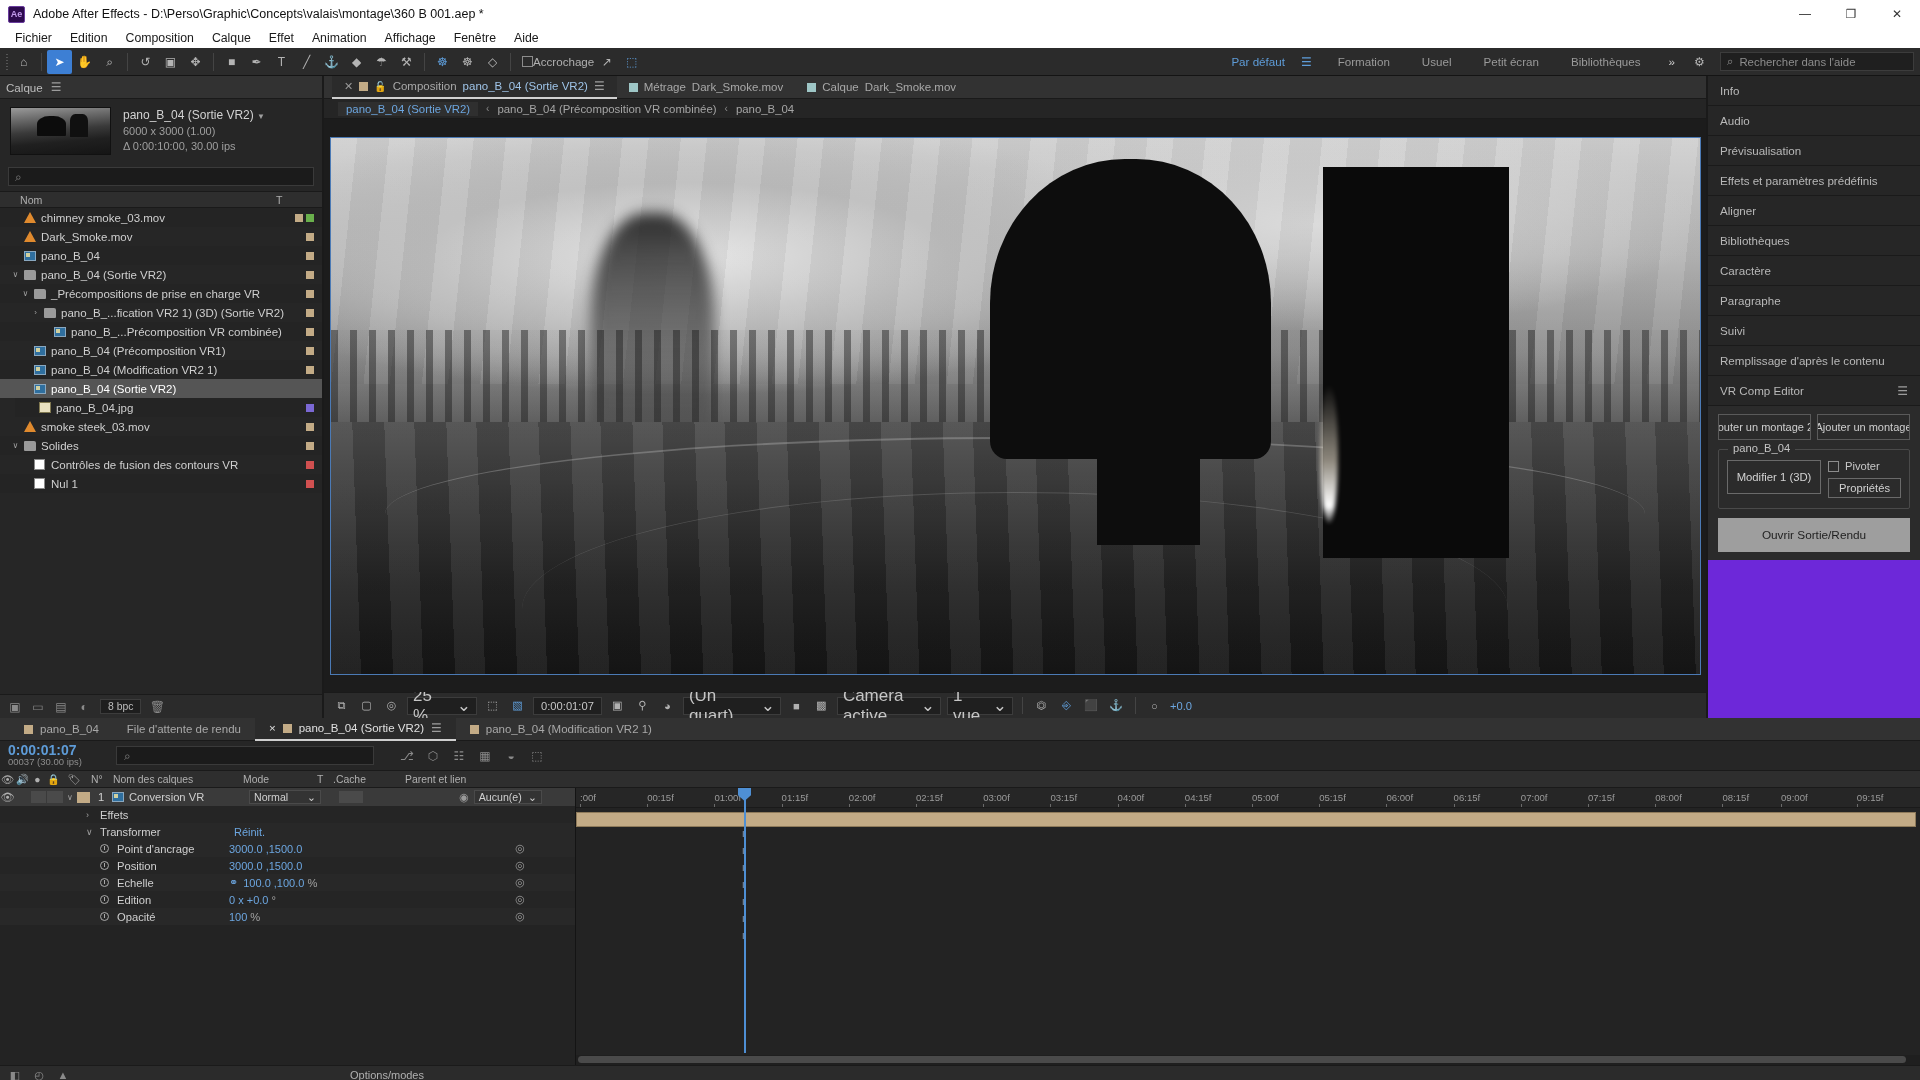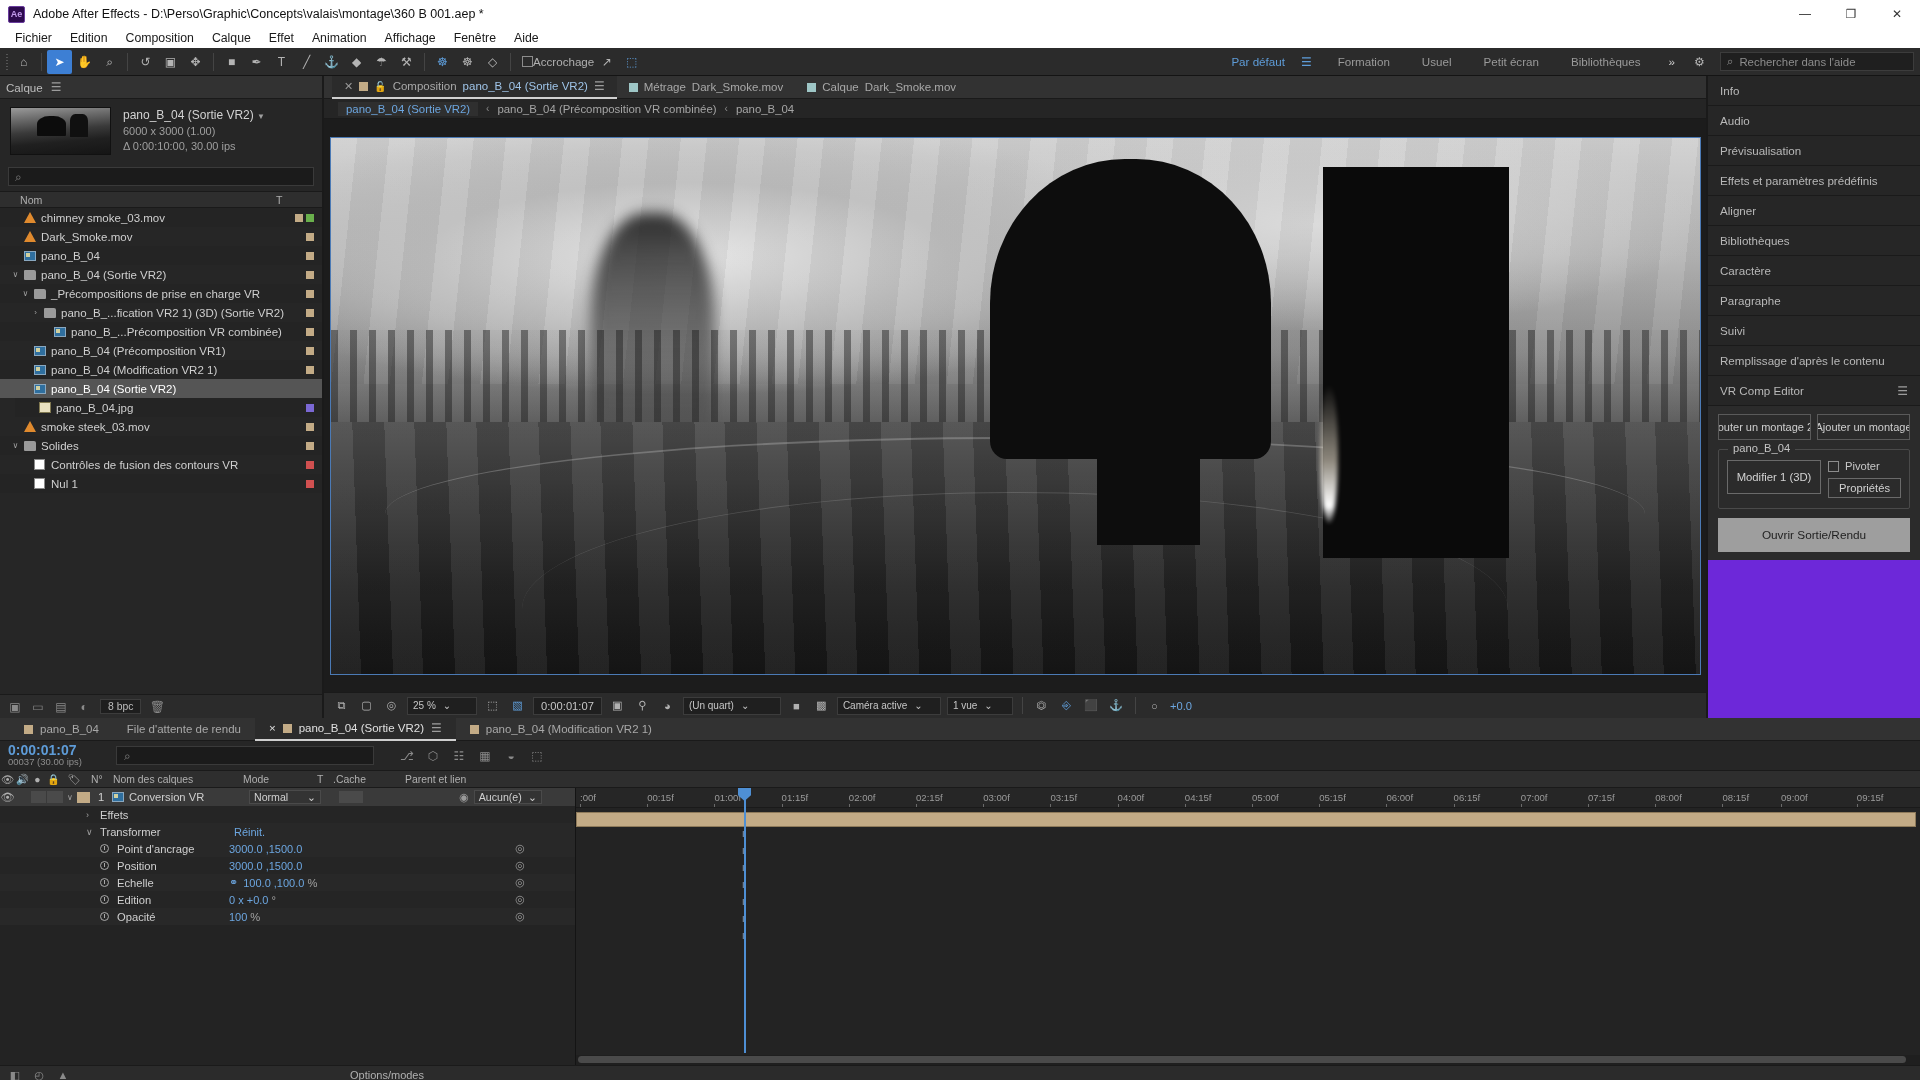--- a/index.html
+++ b/index.html
@@ -216,21 +216,21 @@
     opacity: .55;
   }
   .viewer-bar {
     height: 26px; background: #2b2b2b; border-top: 1px solid #1a1a1a;
     display: flex; align-items: center; gap: 6px; padding: 0 8px; font-size: 11.2px;
     color: #b4b4b4;
   }
   .vb-ico { width: 19px; height: 19px; display: flex; align-items: center; justify-content: center; color: #b0b0b0; }
   .vb-sel {
     background: #1f1f1f; border: 1px solid #3c3c3c; height: 18px; display: flex;
-    align-items: center; padding: 0 5px; gap: 7px; color: #c6c6c6; font-size: 10px;
+    align-items: center; padding: 0 5px; gap: 7px; color: #c6c6c6; font-size: 17px;
   }
   .vb-val { background: #1f1f1f; border: 1px solid #3c3c3c; height: 18px;
     display: flex; align-items: center; padding: 0 7px; color: #c6c6c6; }
   .vb-div { width: 1px; height: 17px; background: #444; margin: 0 3px; }
   .exp { color: #6ca6e0; }
 
   
   .rdock { width: 214px; background: #6d28d9; border-left: 2px solid #1a1a1a; }
   .rpanel {
     height: 30px; display: flex; align-items: center; justify-content: space-between;

